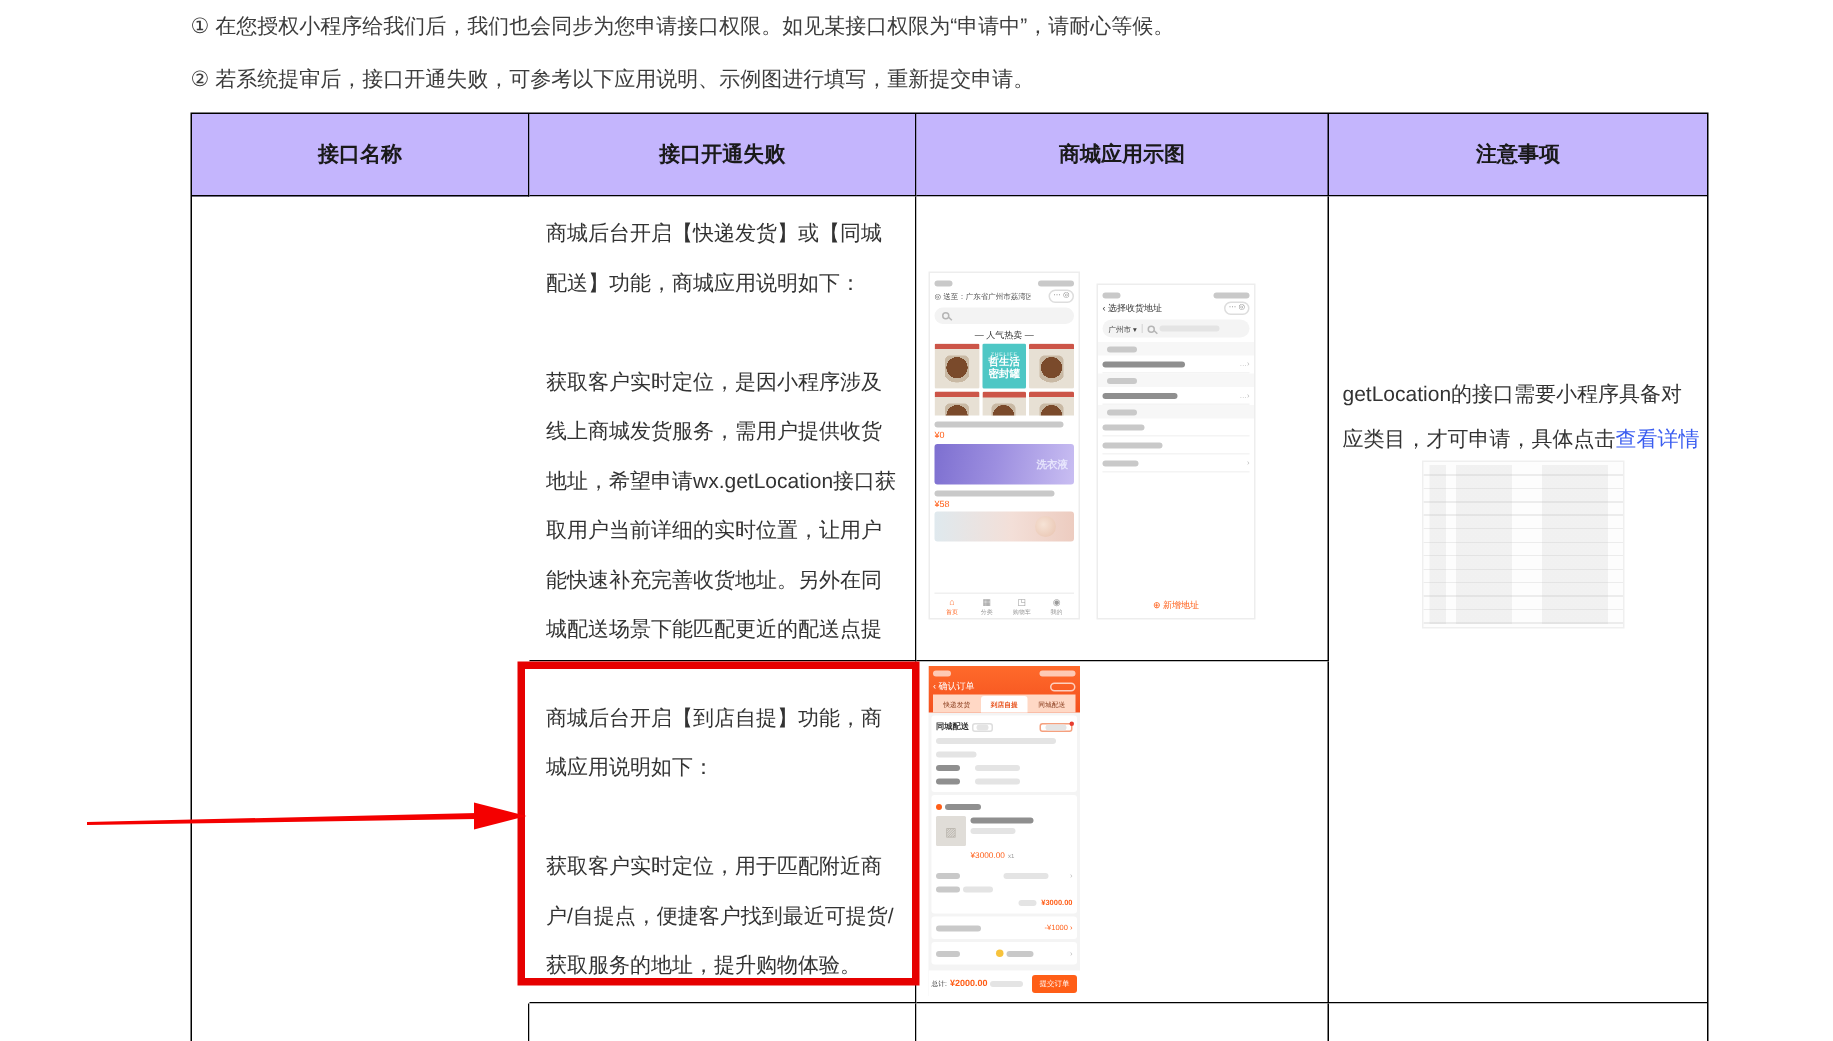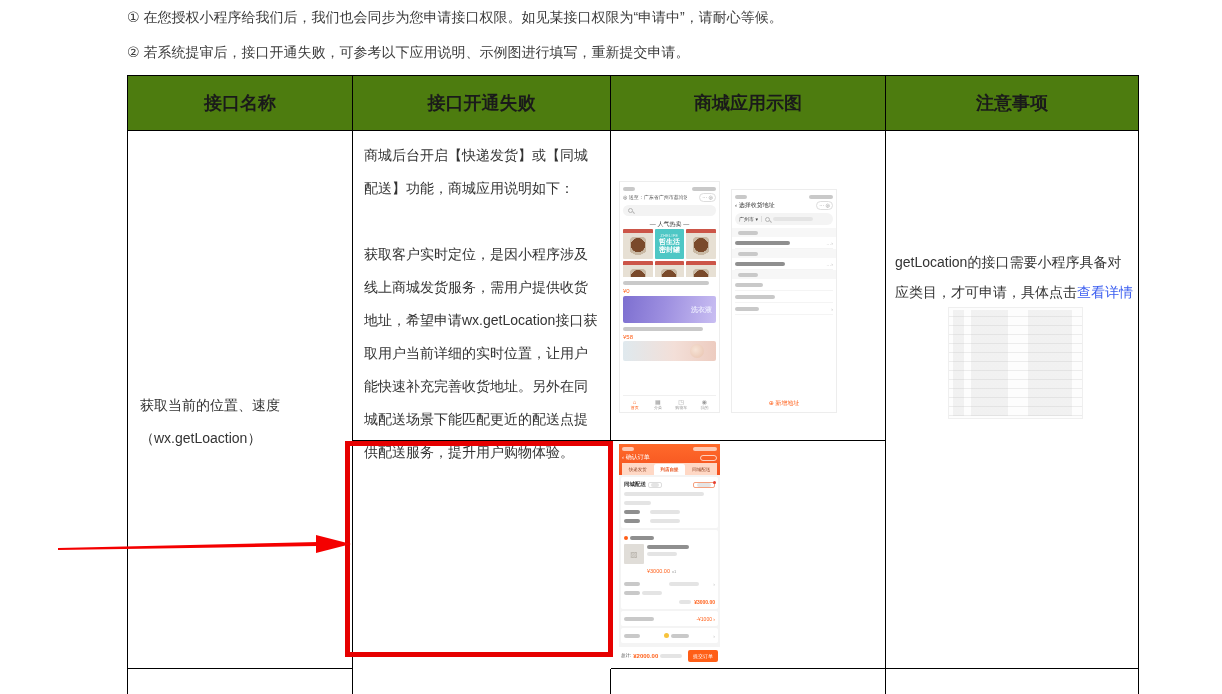--- a/index.html
+++ b/index.html
@@ -11,22 +11,22 @@
   #note1{top:9px}
   #note2{top:44px}
 
   
   .doc-table{position:absolute;left:127px;top:75px;display:grid;
     grid-template-columns:225px 258px 275px 252px;
     grid-template-rows:55px 310px 228px 70px;
     border:1px solid #000;background:#fff}
   .cell{border-right:1px solid #000;border-bottom:1px solid #000;position:relative;background:#fff}
   .cell.lastcol{border-right:none}
-  .th{background:#4d7c0f;display:flex;align-items:center;justify-content:center;
-      font-weight:bold;font-size:18px;color:#1a1a1a}
+  .th{background:#c4b5fd;display:flex;align-items:center;justify-content:center;
+      font-weight:bold;font-size:14px;color:#1a1a1a}
   .api-cell{display:flex;flex-direction:column;justify-content:center;
       padding:45px 10px 0 12px;font-size:14px;line-height:33px;color:#333}
   .desc{padding:8px 11px;font-size:14px;line-height:33px;color:#333}
   .desc2{padding-top:21px}
   .gap{height:33px}
 
   .notes-lead{position:absolute;top:116px;left:9px;right:5px;font-size:14px;line-height:30px}
   .link{color:#3a5df0;cursor:pointer}
   .mini-table{position:absolute;left:62px;top:176px;width:135px;height:112px;border:1px solid #efefef;
      background:repeating-linear-gradient(to bottom,#fdfdfd 0 8px,#ececec 8px 9px)}
@@ -133,24 +133,20 @@
 <div class="note" id="note1">① 在您授权小程序给我们后，我们也会同步为您申请接口权限。如见某接口权限为“申请中”，请耐心等候。</div>
 <div class="note" id="note2">② 若系统提审后，接口开通失败，可参考以下应用说明、示例图进行填写，重新提交申请。</div>
 
 <div class="doc-table">
 
   <div class="cell th" style="grid-column:1;grid-row:1">接口名称</div>
   <div class="cell th" style="grid-column:2;grid-row:1">接口开通失败</div>
   <div class="cell th lastcol" style="grid-column:4;grid-row:1">注意事项</div>
   <div class="cell th" style="grid-column:3;grid-row:1">商城应用示图</div>
 
-  <div class="cell api-cell" style="grid-column:1;grid-row:2/4">
-    <div>获取当前的位置、速度</div>
-    <div>（wx.getLoaction）</div>
-  </div>
 
   <div class="cell desc" style="grid-column:2;grid-row:2">
     <div class="para">商城后台开启【快递发货】或【同城配送】功能，商城应用说明如下：</div>
     <div class="gap"></div>
     <div class="para">获取客户实时定位，是因小程序涉及线上商城发货服务，需用户提供收货地址，希望申请wx.getLocation接口获取用户当前详细的实时位置，让用户能快速补充完善收货地址。另外在同城配送场景下能匹配更近的配送点提供配送服务，提升用户购物体验。</div>
   </div>
 
   <div class="cell" style="grid-column:3;grid-row:2">
 
     <div class="phone pa">
@@ -256,20 +252,25 @@
     </div>
   </div>
 
   <div class="cell lastcol" style="grid-column:4;grid-row:2/4">
     <div class="notes-lead">
       <span>getLocation的接口需要小程序具备对应类目，才可申请，具体点击</span><a class="link">查看详情</a>
     </div>
     <div class="mini-table"></div>
   </div>
 
+  <div class="cell desc desc2" style="grid-column:2;grid-row:3">
+    <div class="para">商城后台开启【到店自提】功能，商城应用说明如下：</div>
+    <div class="gap"></div>
+    <div class="para">获取客户实时定位，用于匹配附近商户/自提点，便捷客户找到最近可提货/获取服务的地址，提升购物体验。</div>
+  </div>
 
   <div class="cell" style="grid-column:3;grid-row:3">
     <div class="phone pc">
       <div class="pc-head">
         <div class="pc-st">
           <i class="sk" style="width:12px"></i>
           <i class="sk" style="width:24px"></i>
         </div>
         <div class="pc-title">
           <span>‹ 确认订单</span>

